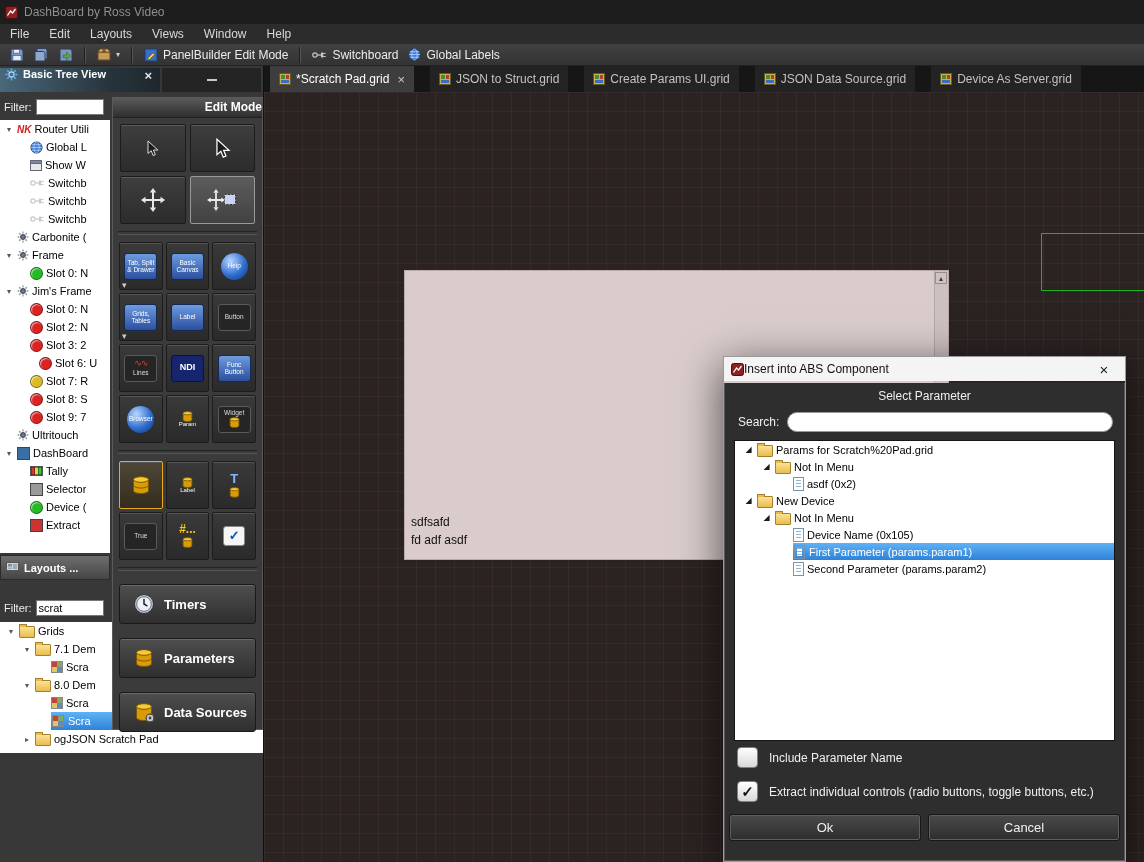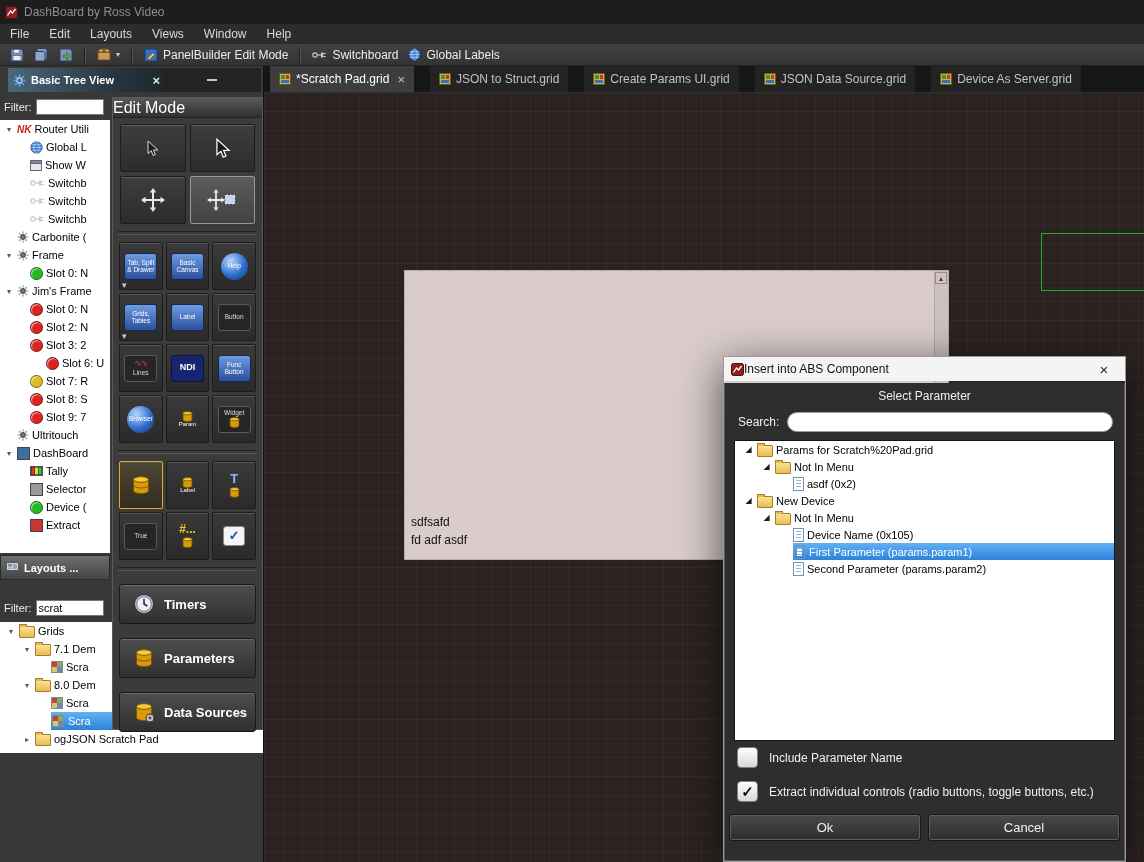--- a/index.html
+++ b/index.html
@@ -14,23 +14,23 @@
   .menu-item{padding:2px 10px;color:#d8d8d8;}
   .toolbar{position:absolute;left:0;top:44px;width:100%;height:22px;
            background:linear-gradient(#414141,#333);border-bottom:1px solid #222;
            display:flex;align-items:center;gap:2px;padding-left:6px;box-sizing:border-box;}
   .sep{width:1px;height:16px;background:#1f1f1f;border-right:1px solid #555;margin:0 5px;}
   .tbtn{display:flex;align-items:center;gap:5px;padding:1px 4px;border-radius:2px;color:#ececec;}
   .dd{font-size:8px;color:#ccc;}
   .ic-wrap,.tb-ic{display:inline-flex;align-items:center;justify-content:center;flex:none;}
   
   .leftdock{position:absolute;left:0;top:66px;width:263px;height:796px;background:#383838;overflow:hidden;}
-  .panelhdr{position:absolute;left:8px;top:2px;width:160px;height:24px;
+  .panelhdr{position:absolute;left:0;top:2px;width:160px;height:24px;
             background:linear-gradient(90deg,#49687a,#27333b 70%,#1e272d);
-            display:flex;align-items:center;gap:5px;padding:0 5px;box-sizing:border-box;
+            display:flex;align-items:flex-start;gap:5px;padding:0 5px;box-sizing:border-box;
             color:#fff;font-weight:bold;font-size:11px;}
   .panelhdr .x{margin-left:auto;color:#e6e6e6;font-size:13px;padding:0 3px;}
   .hdrstrip{position:absolute;left:162px;top:2px;width:99px;height:24px;background:#242424;
             display:flex;align-items:center;justify-content:center;}
   .minbar{width:10px;height:2px;background:#c8c8c8;}
   .filterrow{position:absolute;left:0;width:110px;height:20px;display:flex;align-items:center;
              gap:4px;color:#ededed;font-size:11px;padding-left:4px;box-sizing:border-box;}
   .filterrow input{width:62px;height:14px;border:1px solid #777;background:#fff;font-size:11px;
                    padding:0 2px;font-family:inherit;}
   #filterTop{top:31px;} #filterLay{top:532px;}
@@ -55,22 +55,22 @@
              background:linear-gradient(#fce292,#e8bc52);border:1px solid #a5802a;border-radius:1px;}
   .ic-folder::before{content:"";position:absolute;top:-3px;left:-1px;width:6px;height:2px;
              background:#e8bc52;border:1px solid #a5802a;border-bottom:none;}
   .ic-page{display:inline-block;box-sizing:border-box;width:11px;height:14px;flex:none;
            background:#fff;border:1px solid #7a93ad;padding:2px 2px;
            background-image:repeating-linear-gradient(180deg,transparent 0 2px,#8fb8d8 2px 3px);
            background-clip:content-box;}
   
   .palette{position:absolute;left:112px;top:31px;width:151px;height:633px;background:#3b3b3b;
            border:1px solid #5a5a5a;box-sizing:border-box;z-index:5;}
-  .palhdr{height:19px;background:linear-gradient(#5a5a5a,#2f2f2f);color:#fff;font-weight:normal;
-          text-align:left;line-height:19px;font-size:16px;border-bottom:1px solid #222;}
+  .palhdr{height:19px;background:linear-gradient(#5a5a5a,#2f2f2f);color:#fff;font-weight:bold;
+          text-align:right;line-height:19px;font-size:12px;border-bottom:1px solid #222;}
   .toolsgrid{display:grid;grid-template-columns:1fr 1fr;gap:4px;padding:6px 7px 4px;}
   .toolbtn{height:46px;background:linear-gradient(#3e3e3e,#2c2c2c);border:1px solid #1c1c1c;
            box-shadow:inset 0 1px 0 #5c5c5c;border-radius:2px;display:flex;align-items:center;justify-content:center;}
   .toolbtn.active{background:linear-gradient(#5c5c5c,#424242);border-color:#999;}
   .palsep{height:2px;margin:3px 5px;border-top:1px solid #242424;border-bottom:1px solid #555;}
   .compgrid{display:grid;grid-template-columns:repeat(3,1fr);gap:3px;padding:4px 6px;}
   .compbtn{position:relative;height:46px;background:linear-gradient(#3a3a3a,#2a2a2a);border:1px solid #1c1c1c;
            box-shadow:inset 0 1px 0 #555;border-radius:2px;display:flex;align-items:center;justify-content:center;}
   .compbtn.selected{border-color:#e8a820;background:linear-gradient(#4e4636,#342c1c);}
   .caret{position:absolute;left:2px;bottom:-1px;font-size:9px;color:#ccc;}
@@ -364,21 +364,21 @@
         <div class="trow" style="padding-left: 17px;">
           <span class="texp"></span>
           <span class="ic-dot" style="background:#dd2222"></span>
           <span class="tlabel">Slot 2: N</span>
         </div>
         <div class="trow" style="padding-left: 17px;">
           <span class="texp"></span>
           <span class="ic-dot" style="background:#dd2222"></span>
           <span class="tlabel">Slot 3: 2</span>
         </div>
-        <div class="trow" style="padding-left: 33px;">
+        <div class="trow" style="padding-left: 26px;">
           <span class="texp"></span>
           <span class="ic-dot" style="background:#dd2222"></span>
           <span class="tlabel">Slot 6: U</span>
         </div>
         <div class="trow" style="padding-left: 17px;">
           <span class="texp"></span>
           <span class="ic-dot" style="background:#ddbb22"></span>
           <span class="tlabel">Slot 7: R</span>
         </div>
         <div class="trow" style="padding-left: 17px;">

